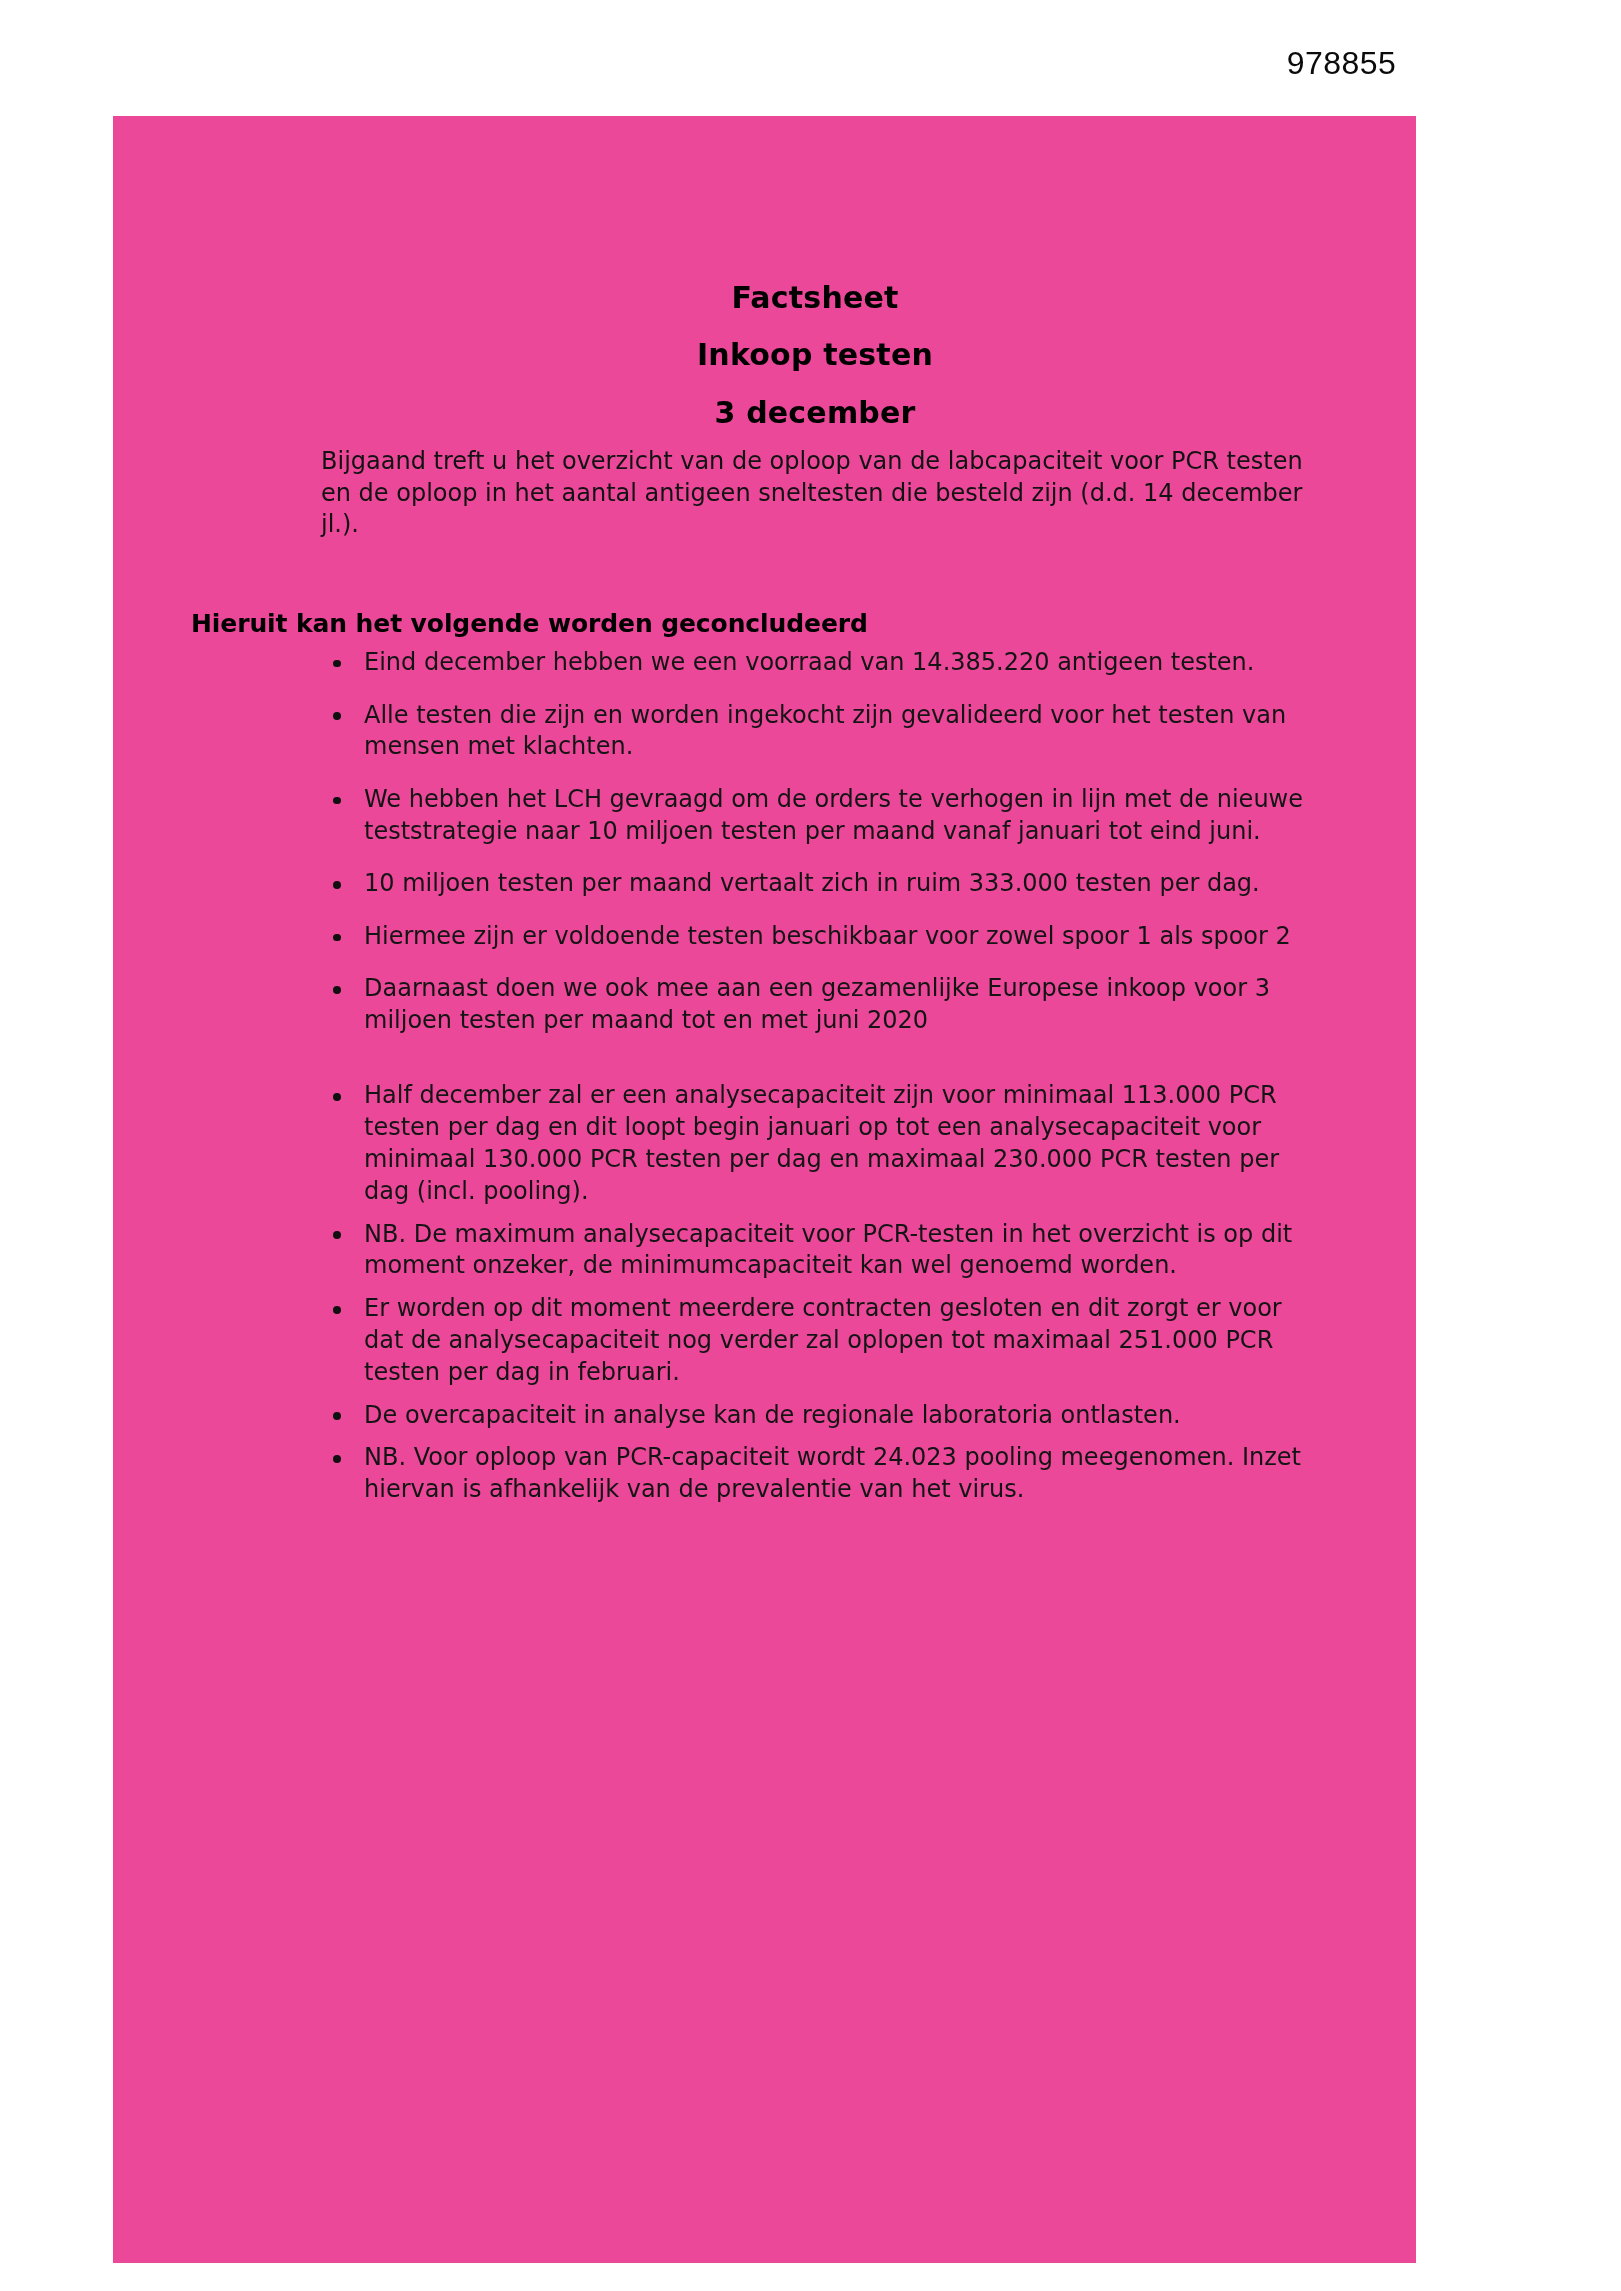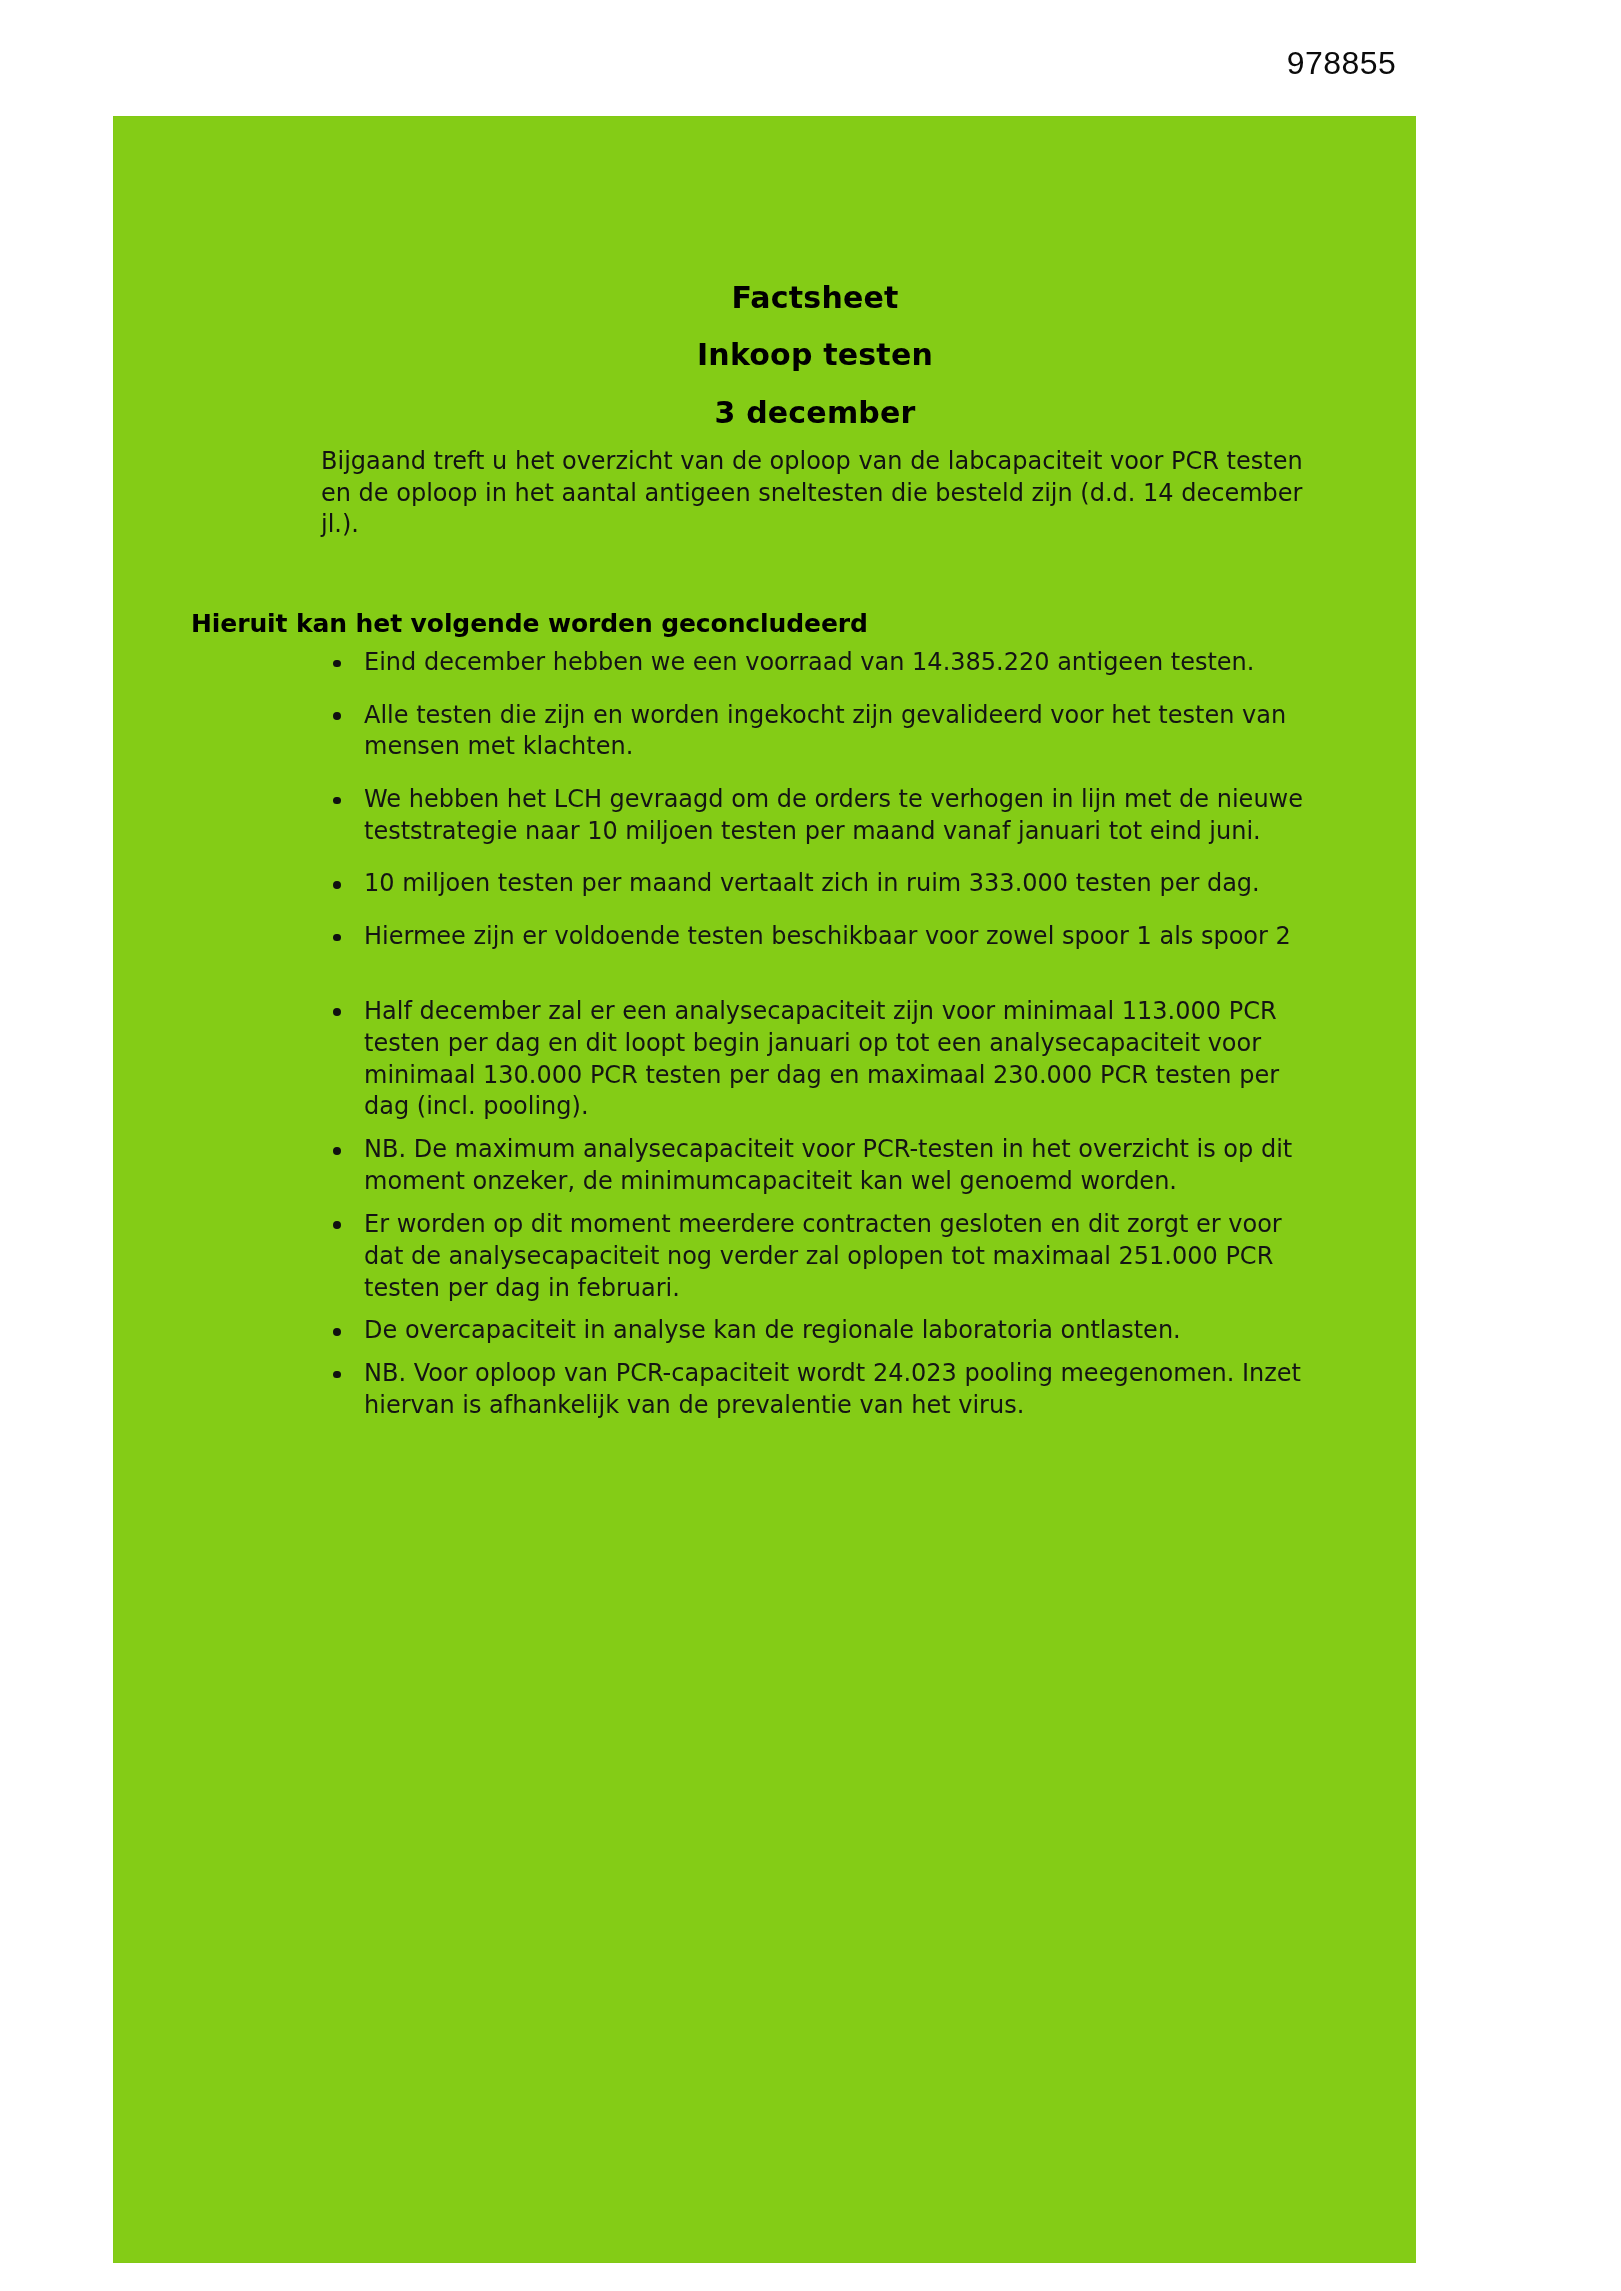--- a/index.html
+++ b/index.html
@@ -38,21 +38,21 @@
     line-height: 1;
   }
 
   
   .page-sheet {
     position: absolute;
     left: 113px;
     top: 116px;
     width: 1404px;
     height: 2147px;
-    background: #84cc16;
+    background: #ec4899;
     box-shadow: inset 0 0 0 1px rgba(0,0,0,0.012);
   }
 
   .page-body {
     position: absolute;
     left: 0;
     top: 0;
     right: 0;
     bottom: 0;
     padding: 0;
@@ -188,20 +188,24 @@
           <span class="bullet-text">We hebben het LCH gevraagd om de orders te verhogen in lijn met de nieuwe teststrategie naar 10 miljoen testen per maand vanaf januari tot eind juni.</span>
         </li>
         <li class="bullet-item">
           <span class="bullet-dot"></span>
           <span class="bullet-text">10 miljoen testen per maand vertaalt zich in ruim 333.000 testen per dag.</span>
         </li>
         <li class="bullet-item">
           <span class="bullet-dot"></span>
           <span class="bullet-text">Hiermee zijn er voldoende testen beschikbaar voor zowel spoor 1 als spoor 2</span>
         </li>
+        <li class="bullet-item">
+          <span class="bullet-dot"></span>
+          <span class="bullet-text">Daarnaast doen we ook mee aan een gezamenlijke Europese inkoop voor 3 miljoen testen per maand tot en met juni 2020</span>
+        </li>
         <li class="bullet-item gap-before tight">
           <span class="bullet-dot"></span>
           <span class="bullet-text">Half december zal er een analysecapaciteit zijn voor minimaal 113.000 PCR testen per dag en dit loopt begin januari op tot een analysecapaciteit voor minimaal 130.000 PCR testen per dag en maximaal 230.000 PCR testen per dag (incl. pooling).</span>
         </li>
         <li class="bullet-item tight">
           <span class="bullet-dot"></span>
           <span class="bullet-text">NB. De maximum analysecapaciteit voor PCR-testen in het overzicht is op dit moment onzeker, de minimumcapaciteit kan wel genoemd worden.</span>
         </li>
         <li class="bullet-item tight">
           <span class="bullet-dot"></span>

